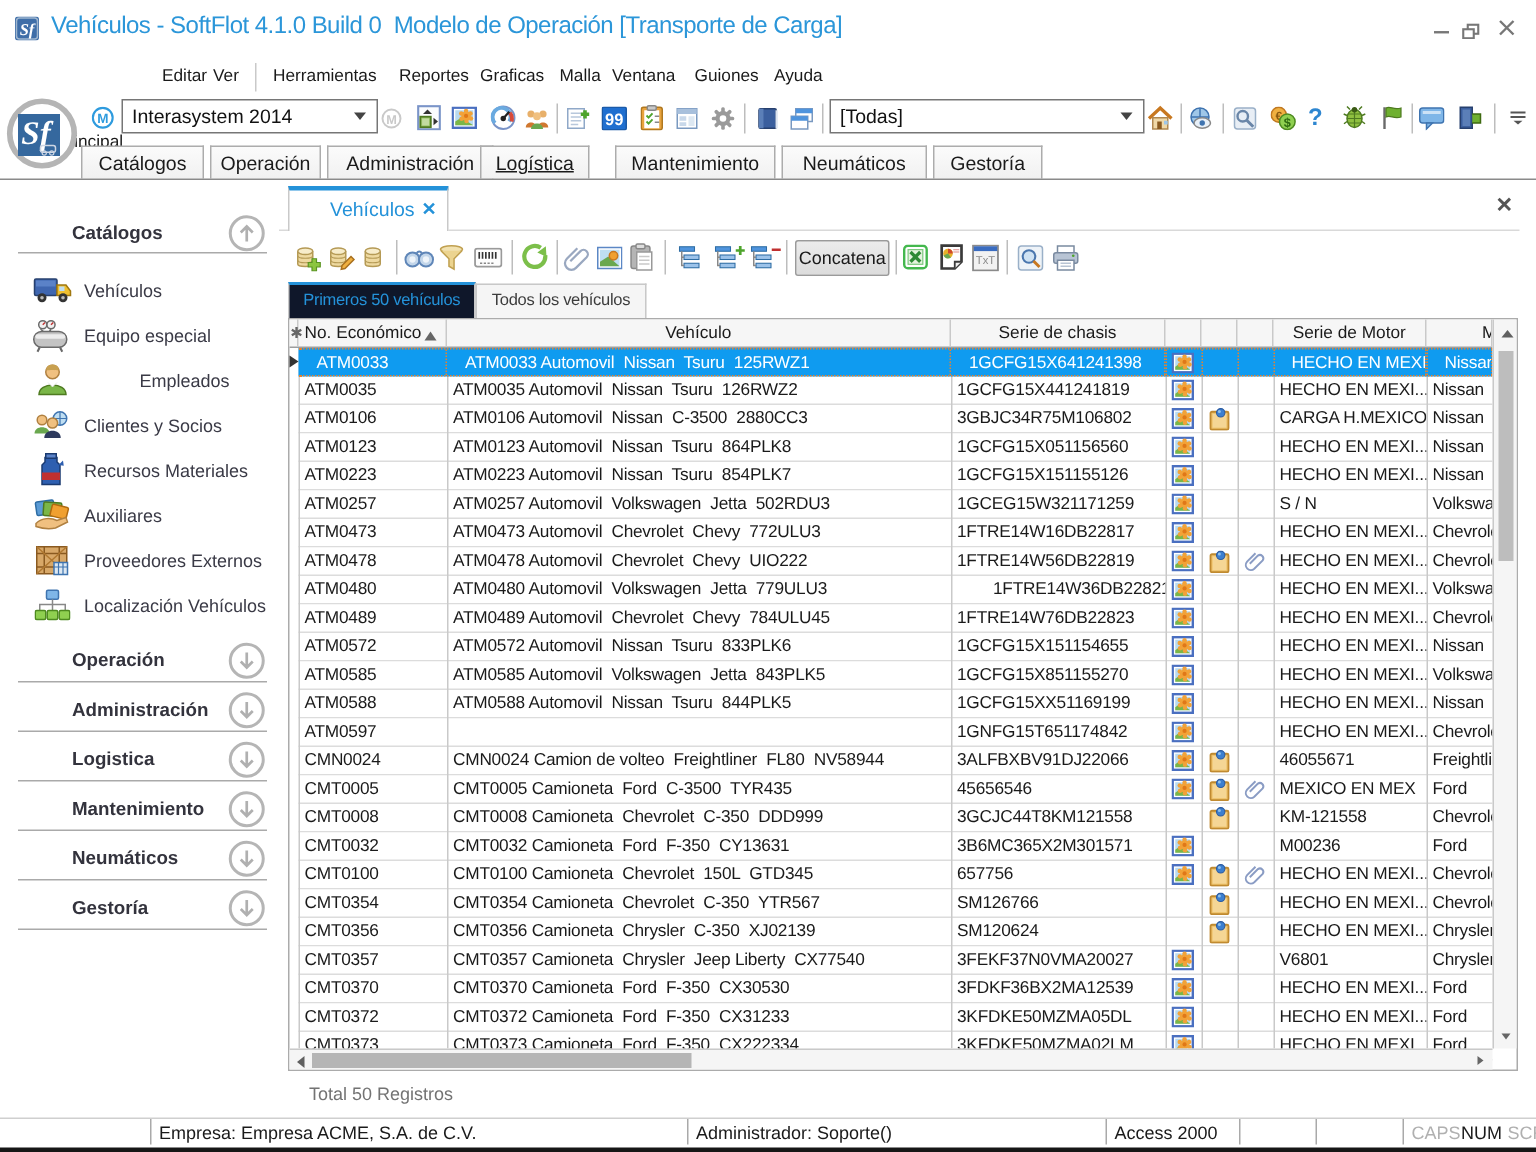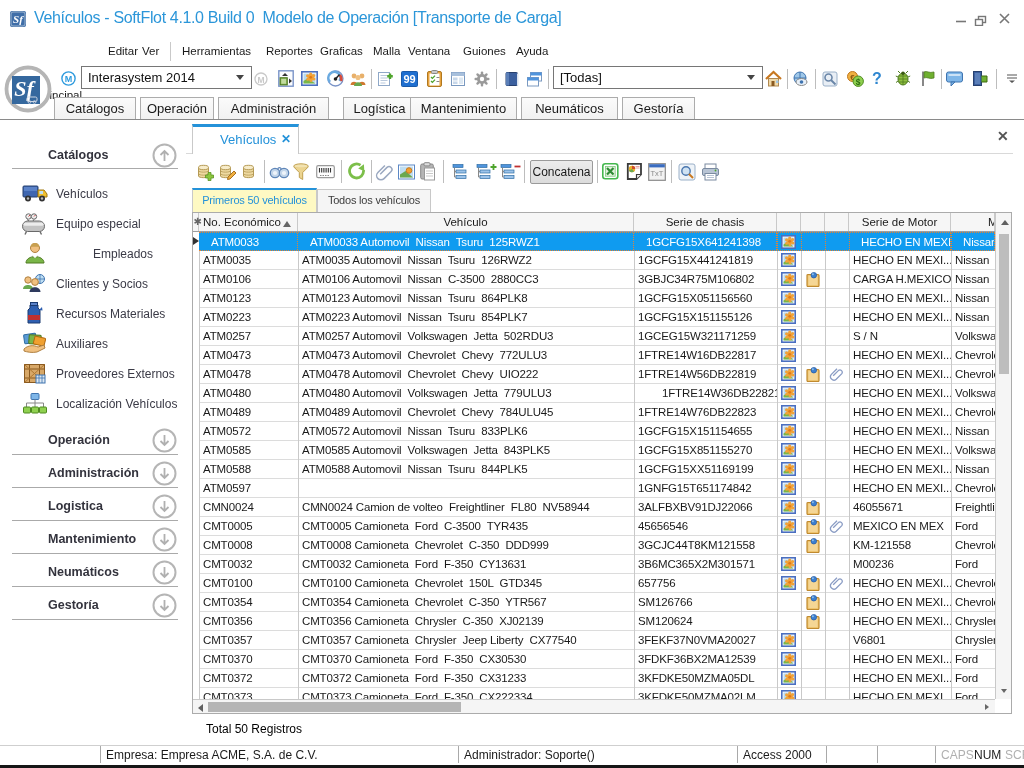--- a/index.html
+++ b/index.html
@@ -234,21 +234,21 @@
 </svg>
 <div class="sep" style="left:996px;top:69px;height:20px;"></div>
 
 <svg class="ico" style="left:1006px;top:73px" width="12" height="11">
  <path d="M1 2 h10 M1 5 h10" stroke="#555" stroke-width="1.2"></path>
  <path d="M3 8.5 L6 11 L9 8.5 Z" fill="#555" transform="translate(0,-1)"></path>
 </svg>
 <div class="tab" style="left:54px;width:82px;">Catálogos</div>
 <div class="tab" style="left:140px;width:74px;">Operación</div>
 <div class="tab" style="left:218px;width:111px;">Administración</div>
-<div class="tab" style="left:343px;width:73px;">Logística</div>
+<div class="tab" style="left:320px;width:73px;text-decoration:underline;">Logística</div>
 <div class="tab" style="left:410px;width:107px;">Mantenimiento</div>
 <div class="tab" style="left:521px;width:97px;">Neumáticos</div>
 <div class="tab" style="left:622px;width:73px;">Gestoría</div>
 <div class="abs" style="left:0;top:119px;width:1024px;height:1px;background:#8a8a8a;"></div>
 
 <div class="sbhead" style="left:48px;top:148px;">Catálogos</div>
 <svg class="abs" style="left:152px;top:143px" width="25" height="25">
  <circle cx="12.5" cy="12.5" r="11" fill="#fff" stroke="#b5b5b5" stroke-width="2"></circle>
  <path d="M12.5 18 L12.5 8.5 M8.5 12 L12.5 8 L16.5 12" stroke="#b0b0b0" stroke-width="1.8" fill="none"></path>
 </svg>
@@ -476,21 +476,21 @@
  <line x1="11" y1="11" x2="15" y2="15" stroke="#c87820" stroke-width="2"></line>
 </svg>
 <svg class="ico" style="left:701px;top:163px" width="19" height="18">
  <rect x="4" y="1" width="11" height="4.5" fill="#fff" stroke="#7a8aa0"></rect>
  <rect x="1.5" y="5.5" width="16" height="7" rx="1.5" fill="#b8c4d4" stroke="#7a8aa0"></rect>
  <circle cx="14.5" cy="7.5" r="0.9" fill="#4ea42c"></circle>
  <rect x="4" y="10.5" width="11" height="6.5" fill="#fff" stroke="#7a8aa0"></rect>
  <path d="M6 12.5 h7 M6 14.5 h7" stroke="#b8c4d4"></path>
 </svg>
 
-<div class="abs" style="left:192px;top:188px;width:125px;height:24px;background:#fef9c3;border:1px solid #c9c9c9;border-bottom:none;border-top:2px solid #2492d9;box-sizing:border-box;">
+<div class="abs" style="left:192px;top:188px;width:125px;height:24px;background:#0f172a;border:1px solid #c9c9c9;border-bottom:none;border-top:2px solid #2492d9;box-sizing:border-box;">
  <div style="text-align:center;font-size:11px;letter-spacing:-0.2px;color:#2492d9;margin-top:4px;">Primeros 50 vehículos</div>
 </div>
 <div class="abs" style="left:317px;top:189px;width:114px;height:23px;background:#f5f5f5;border:1px solid #c8c8c8;border-bottom:none;box-sizing:border-box;">
  <div style="text-align:center;font-size:11px;letter-spacing:-0.2px;color:#3c3c3c;margin-top:4px;">Todos los vehículos</div>
 </div>
 <div class="abs" style="left:192px;top:212px;width:820px;height:502px;">
 <div class="abs" style="left:0;top:0;width:820px;height:502px;box-sizing:border-box;border:1px solid #ababab;"></div>
 <div class="abs" style="left:1px;top:1px;width:802px;height:19px;background:#f6f6f6;border-bottom:1px solid #9e9e9e;box-sizing:border-box;z-index:7;">
 <div class="gridcellhead" style="left:-1px;width:7px;text-align:left;padding-left:4px;"></div>
 <div class="gridcellhead" style="left:6px;width:99px;text-align:left;padding-left:4px;">No. Económico</div>
@@ -1086,21 +1086,21 @@
  <div class="abs" style="left:5px;top:476px;width:0;height:0;border-left:3.5px solid transparent;border-right:3.5px solid transparent;border-top:4.5px solid #666;"></div>
 </div>
 
 <div class="abs" style="left:1px;top:487px;width:802px;height:14px;background:#f5f5f5;border-top:1px solid #c9c9c9;box-sizing:border-box;z-index:9;">
  <div class="abs" style="left:5px;top:3.5px;width:0;height:0;border-top:4px solid transparent;border-bottom:4px solid transparent;border-right:5px solid #606060;"></div>
  <div class="abs" style="left:15px;top:2px;width:253px;height:10px;background:#b5b5b5;"></div>
  <div class="abs" style="left:792px;top:4px;width:0;height:0;border-top:3.5px solid transparent;border-bottom:3.5px solid transparent;border-left:4.5px solid #666;"></div>
 </div>
 </div>
 
-<div class="abs" style="left:206px;top:722px;font-size:12px;color:#000000;">Total 50 Registros</div>
+<div class="abs" style="left:206px;top:722px;font-size:12px;color:#737373;">Total 50 Registros</div>
 <div class="abs" style="left:0;top:745px;width:1024px;height:1px;background:#cfcfcf;"></div>
 <div class="stasep" style="left:100px;"></div>
 <div class="statxt" style="left:106px;">Empresa: Empresa ACME, S.A. de C.V.</div>
 <div class="stasep" style="left:458px;"></div>
 <div class="statxt" style="left:464px;">Administrador: Soporte()</div>
 <div class="stasep" style="left:737px;"></div>
 <div class="statxt" style="left:743px;">Access 2000</div>
 <div class="stasep" style="left:826px;"></div>
 <div class="stasep" style="left:877px;"></div>
 <div class="stasep" style="left:935px;"></div>

